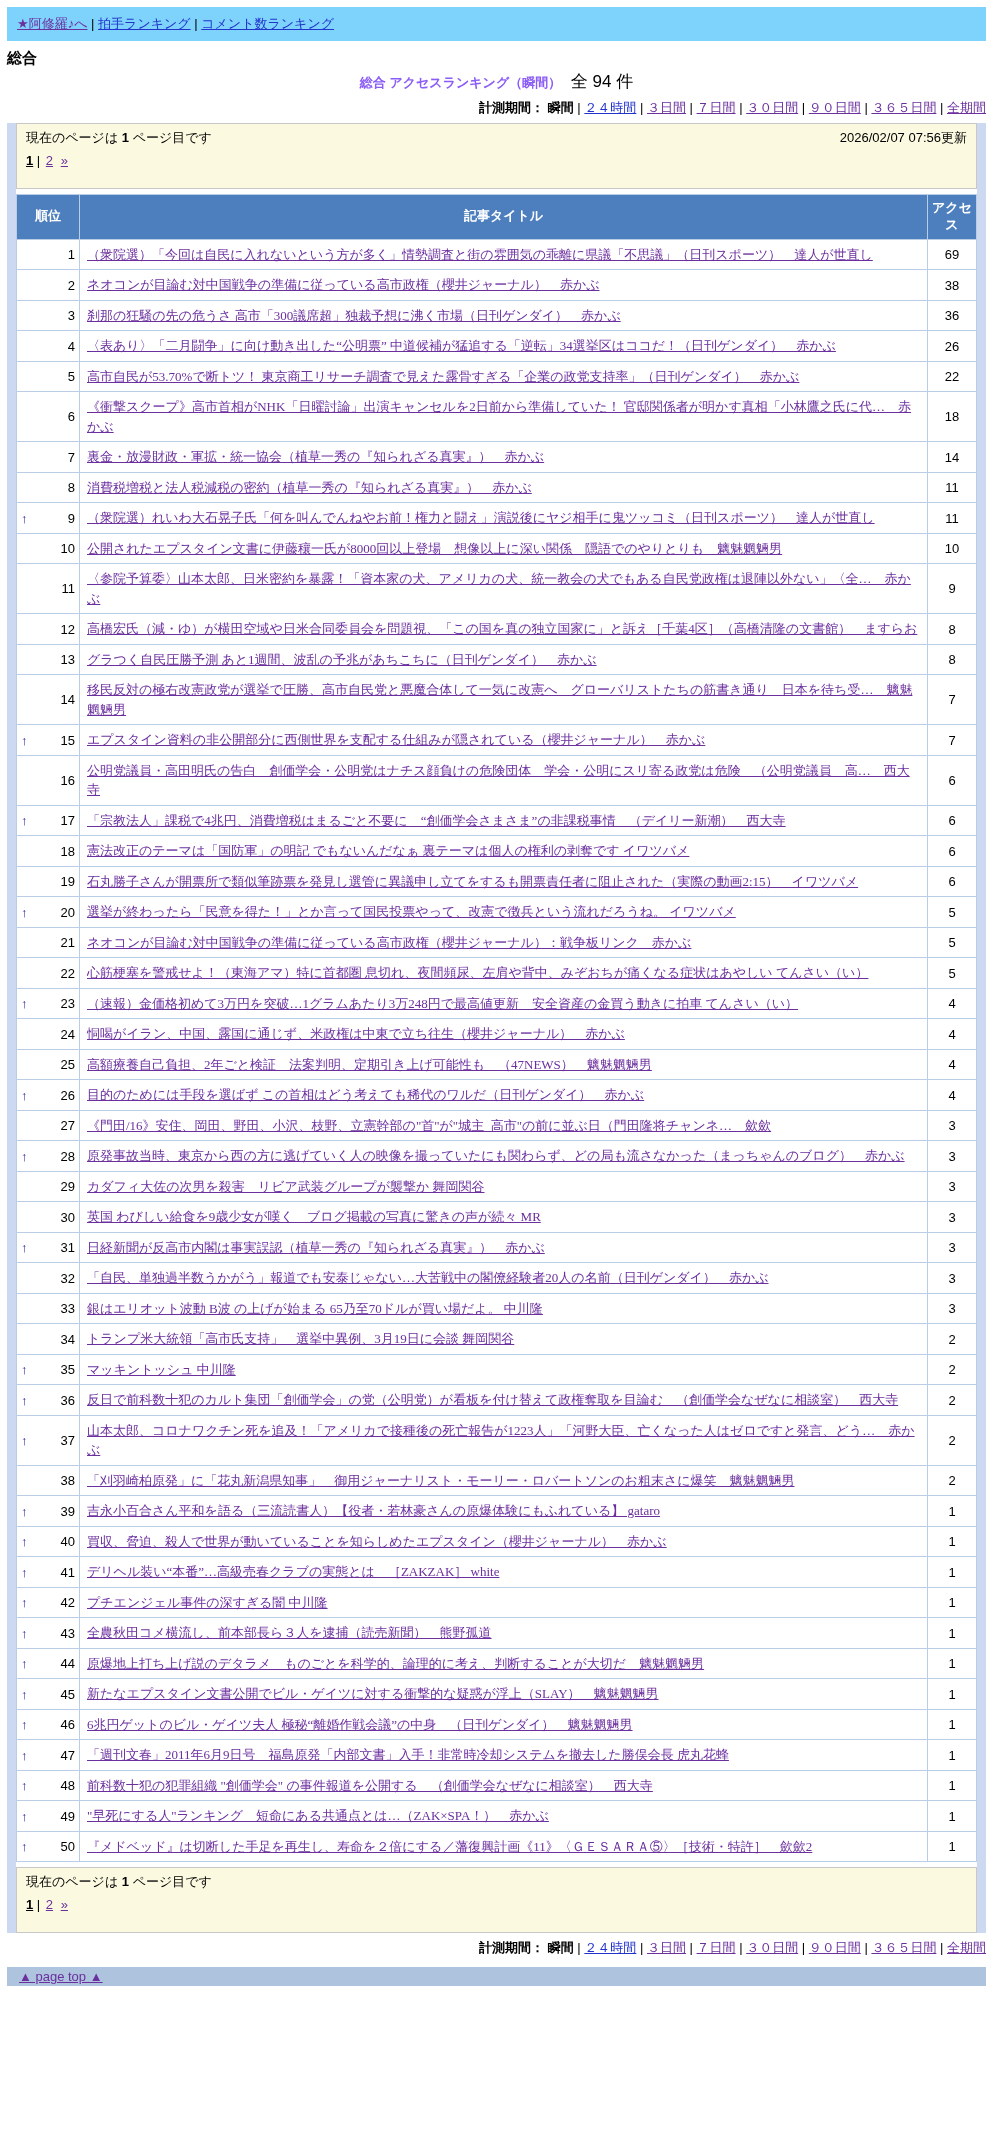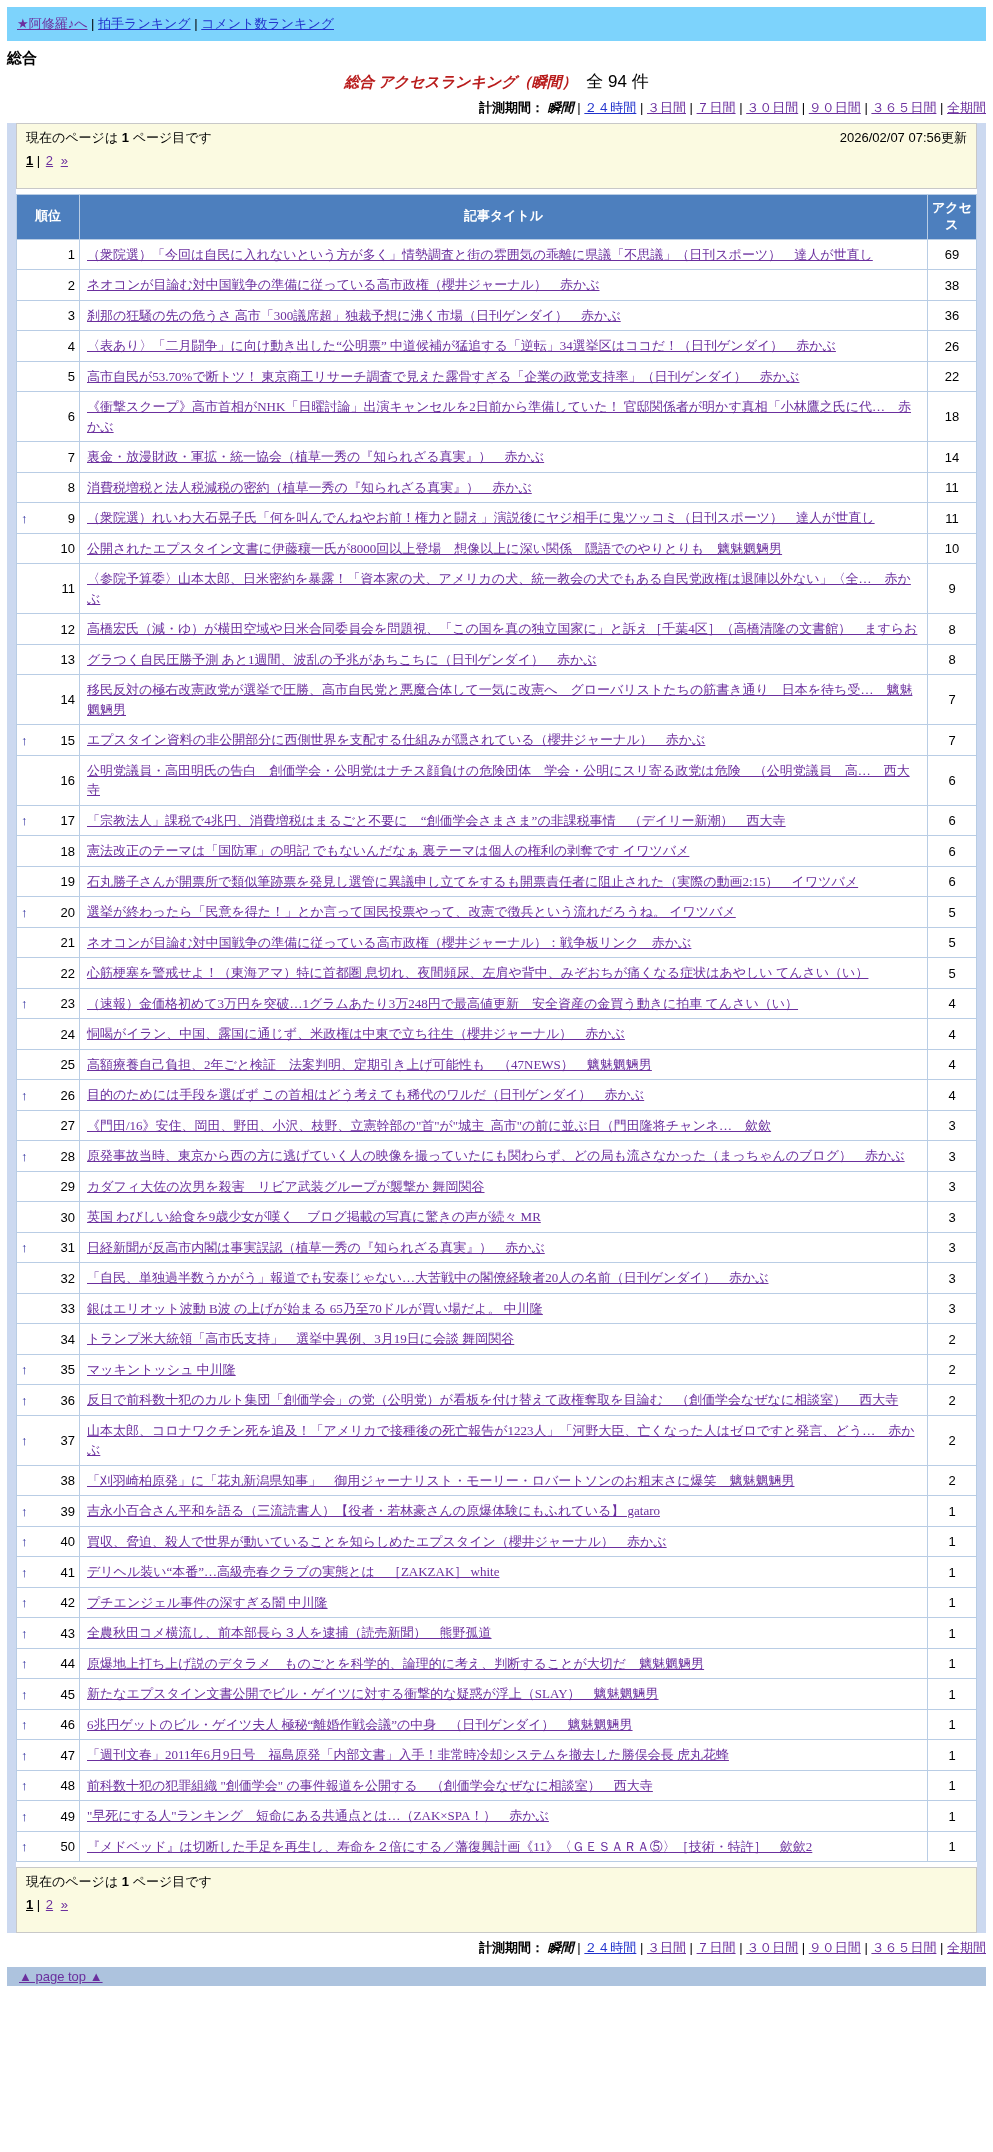--- a/index.html
+++ b/index.html
@@ -21,26 +21,26 @@
     background:#7dd3fc;
     padding:8px 10px;
     margin-bottom:8px;
   }
   .section-label{
     font-size:15px;
     font-weight:bold;
     margin:4px 0 2px 0;
   }
   .title-row{text-align:center;margin:2px 0 2px 0;}
-  .page-title{color:#b91c1c;font-weight:bold;font-size:15px;font-style:italic;}
+  .page-title{color:#8b5cf6;font-weight:bold;font-size:13px;}
   .total-count{font-size:17px;margin-left:6px;}
 
   .period-nav{text-align:right;margin:6px 0 6px 0;}
   .period-label{font-weight:bold;}
-  .period-current{font-weight:bold;font-style:italic;}
+  .period-current{font-weight:bold;}
 
   
   .frame{
     border-left:9px solid #ccd9f0;
     border-right:9px solid #ccd9f0;
   }
 
   .info-box{
     background:#fbfae1;
     border:1px solid #c8c8c8;

